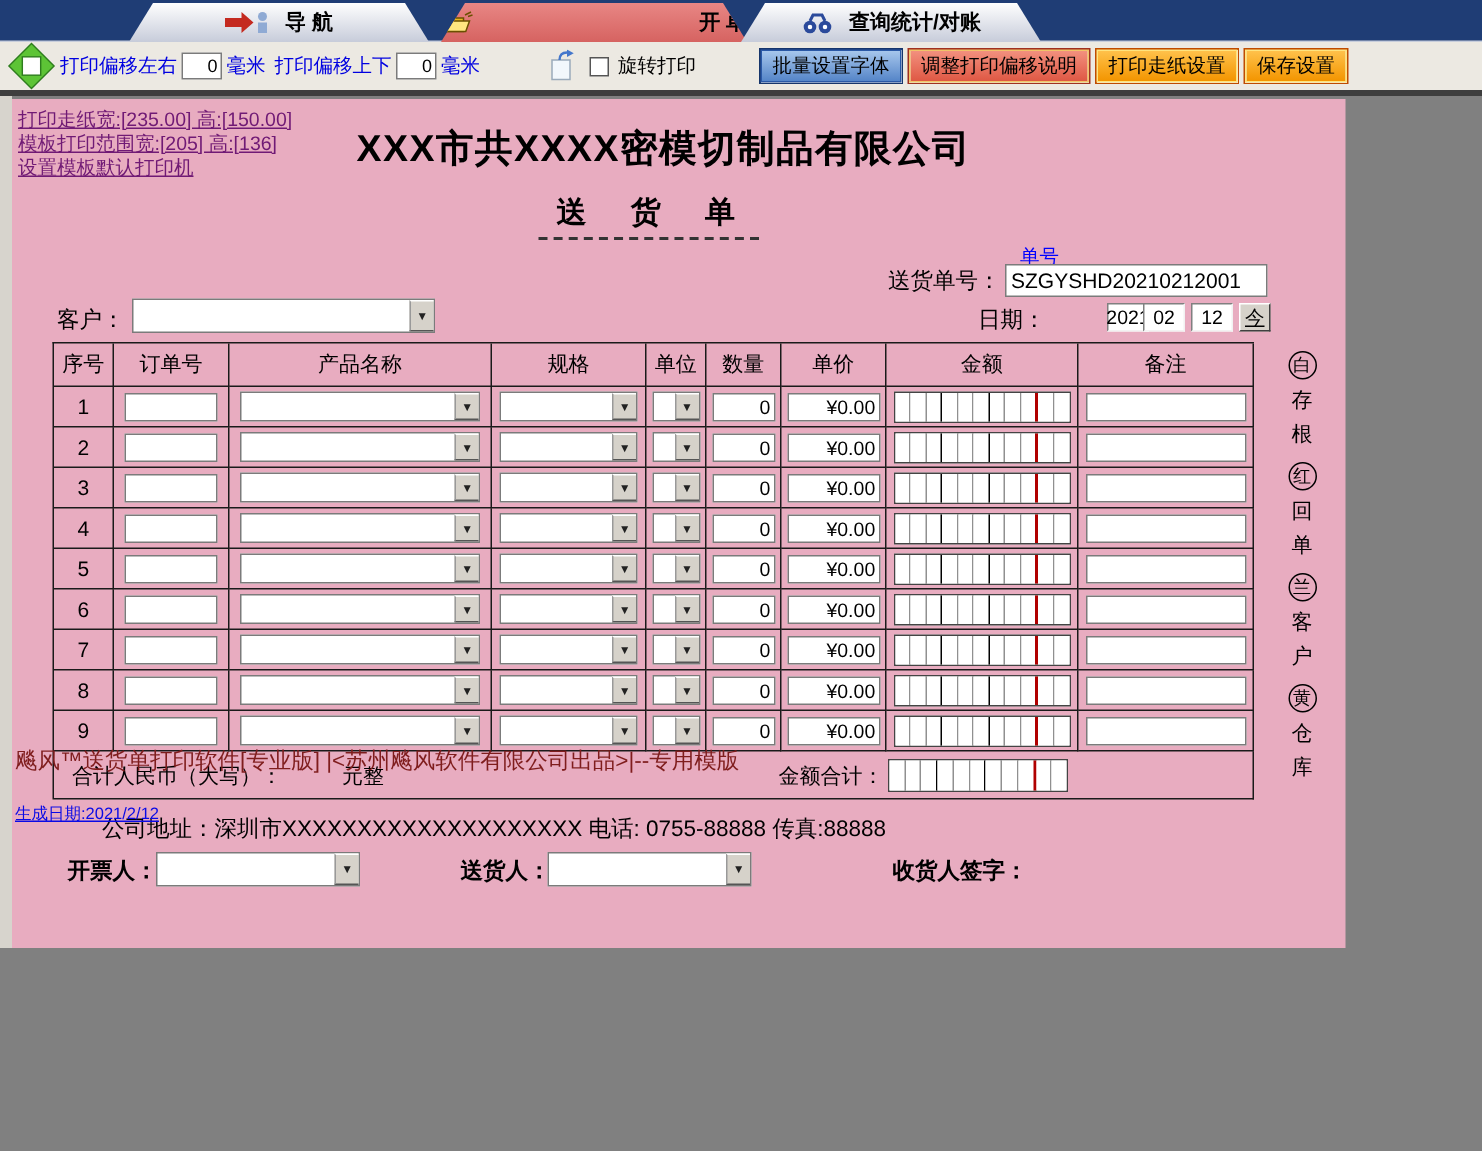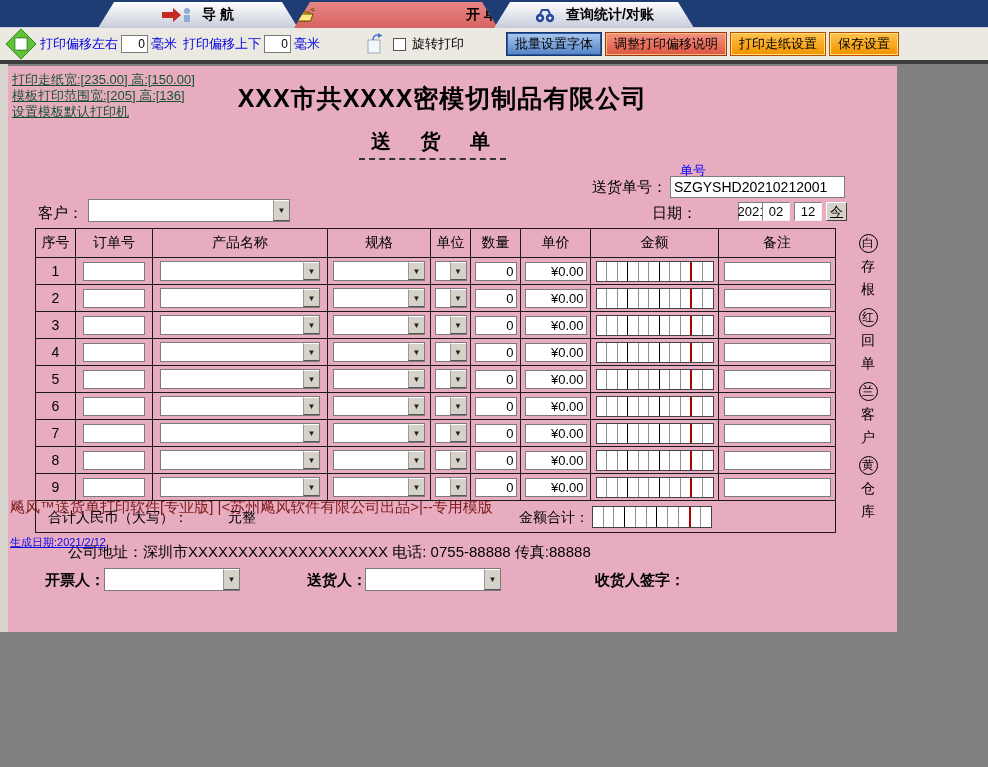--- a/index.html
+++ b/index.html
@@ -25,21 +25,21 @@
   .checkbox { width:13px; height:13px; background:#fff; border:1px solid #555; margin:0 3px 0 6px; }
   .tb-btn { height:22px; font-size:13px; padding:0 7px; margin-left:5px; cursor:default; white-space:nowrap; font-family:inherit; color:#000; }
   .btn-blue { background:linear-gradient(#A6C6EC,#5585C8); border:1px solid #2A58A6; box-shadow:0 0 0 1px #16356B; margin-left:40px; }
   .btn-red { background:linear-gradient(#F2907E,#DF5844); border:1px solid #F0C468; box-shadow:0 0 0 1px #A03020; }
   .btn-orange { background:linear-gradient(#FFC14A,#F39500); border:1px solid #FFE47E; box-shadow:0 0 0 1px #BF4B00; }
   .sep-band { position:absolute; left:0; top:60px; width:988px; height:4px; background:#3E3E3E; }
   .leftstrip { position:absolute; left:0; top:64px; width:8px; height:568px; background:#D7D4CD; }
 
   
   .form { position:absolute; left:8px; top:66px; width:889px; height:566px; background:#E8ACC0; }
-  .tpl-link { display:block; position:relative; color:#14532d; text-decoration:underline; font-size:13px; line-height:16px; cursor:pointer; white-space:nowrap; }
+  .tpl-link { display:block; position:relative; color:#701a75; text-decoration:underline; font-size:13px; line-height:16px; cursor:pointer; white-space:nowrap; }
   .links { position:absolute; left:4px; top:6px; }
   .company-title { position:absolute; left:0; right:20px; top:16px; text-align:center; font-size:25px; font-weight:bold; color:#000; letter-spacing:1px; }
   .doc-title-wrap { position:absolute; left:0; right:40px; top:62px; display:flex; justify-content:center; }
   .doc-title { font-size:20px; font-weight:bold; letter-spacing:12px; padding:0 4px 3px 12px; border-bottom:2px dashed #333; }
   .order-hint { position:absolute; left:672px; top:96px; color:#0000FF; font-size:13px; }
   .lbl15 { position:absolute; font-size:15px; color:#000; white-space:nowrap; }
   .order-input { position:absolute; left:662px; top:110px; width:175px; height:22px; border:1px solid #7B7B7B; background:#fff; font-size:14px; padding:0 3px; font-family:inherit; }
   .datebox { position:absolute; top:136px; height:19px; border:1px solid; border-color:#808080 #F2F2F2 #F2F2F2 #808080; background:#fff; font-size:13px; display:flex; align-items:center; justify-content:center; }
   .btn3d { position:absolute; top:136px; height:19px; background:#D6D2CA; border:1px solid; border-color:#fff #404040 #404040 #fff; font-size:13px; display:flex; align-items:center; justify-content:center; cursor:default; }
   .btn3d span { text-decoration:underline; }
@@ -79,21 +79,21 @@
   .address-line { position:absolute; left:60px; top:477px; font-size:15px; color:#000; white-space:nowrap; }
   .sign-lbl { position:absolute; top:505px; font-size:15px; font-weight:bold; white-space:nowrap; }
   .sign-combo { position:absolute; top:502px; height:23px; width:136px; }
 </style>
 </head>
 <body>
 
 <div class="screen">
 
   <div class="tabbar">
-    <div class="tab inactive" style="left:98px; width:200px;">
+    <div class="tab inactive" style="left:86px; width:200px;">
       <span class="ticon">
         <svg width="30" height="16" viewBox="0 0 30 16">
             <polygon points="0,5 11,5 11,1 19,8 11,15 11,11 0,11" fill="#C42A20"></polygon>
             <circle cx="25" cy="4" r="3" fill="#8FAAD4"></circle>
             <rect x="22" y="8" width="6" height="7" fill="#8FAAD4"></rect>
           </svg>
       </span>
       <span>导 航</span>
     </div>
     <div class="tab active" style="left:294px; width:204px;justify-content:space-between;">

